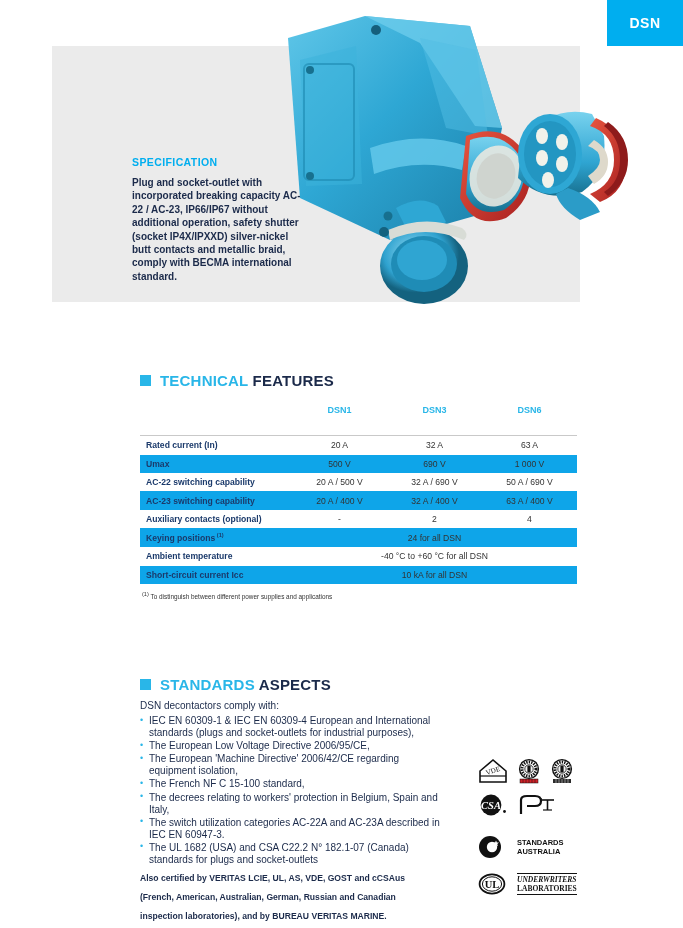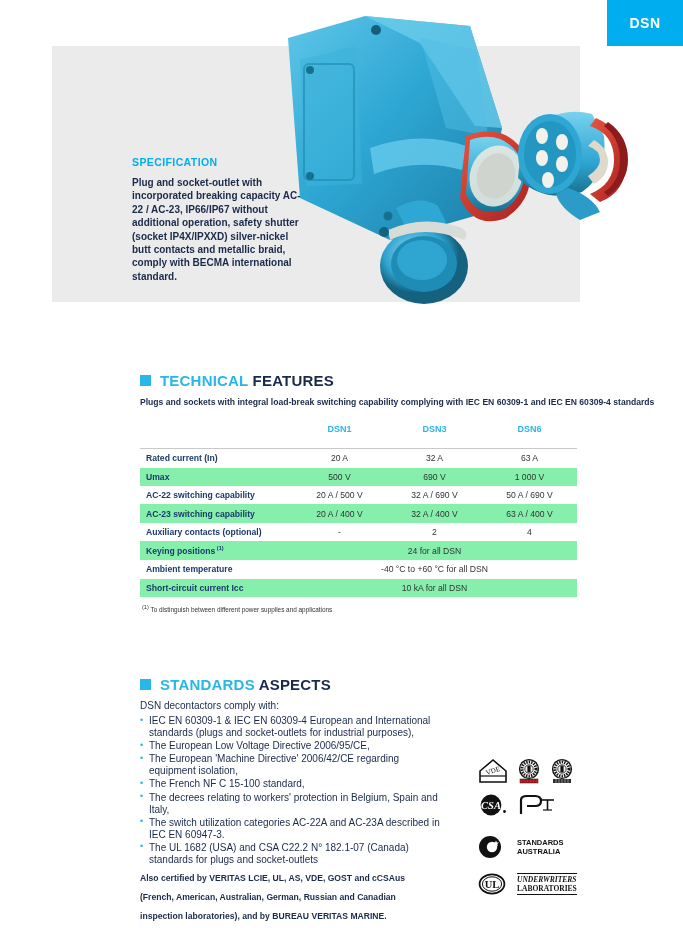--- a/index.html
+++ b/index.html
@@ -53,31 +53,31 @@
   
   table.tf {
     border-collapse:collapse; width:437px; margin-top:12px;
     table-layout:fixed;
   }
   table.tf td, table.tf th {
     font-size:8.6px; padding:4.2px 0; vertical-align:middle;
   }
   table.tf th {
     color:#29b6e8; font-weight:bold; text-align:center;
-    font-size:9px; padding-bottom:14px;
+    font-size:9px; padding-bottom:20px;
     border-bottom:1px solid #c9c9c9;
   }
   table.tf th.lbl { text-align:left; }
   table.tf td.lbl {
     color:#1b3a6b; font-weight:bold; text-align:left; padding-left:6px;
   }
   table.tf td.val {
     color:#333; text-align:center; font-weight:normal;
   }
-  table.tf tr.alt { background:#86efac;border-radius:6px; }
+  table.tf tr.alt { background:#0ea5e9;border-radius:6px; }
   .fn {
     font-size:6.4px; color:#333; margin-top:7px; padding-left:2px;
   }
   .sup { font-size:5.6px; vertical-align:super; }
 
   
   .std-intro {
     color:#1b2a4a; font-size:10px; font-weight:normal; margin-bottom:4px;
   }
   ul.std { list-style:none; width:300px; }
@@ -181,21 +181,20 @@
   </g>
 </svg>
 
 <div class="sec" style="top:372px;">
   <div class="sec-head">
     <span class="sec-sq"></span>
     <span class="sec-title">
       <span class="t1">TECHNICAL </span><span class="t2">FEATURES</span>
     </span>
   </div>
-  <div class="sec-sub">Plugs and sockets with integral load-break switching capability complying with IEC EN 60309-1 and IEC EN 60309-4 standards</div>
 
   <table class="tf">
     <colgroup>
         <col style="width:152px">
         <col style="width:95px">
         <col style="width:95px">
         <col style="width:95px">
       </colgroup>
     <thead>
       <tr>

